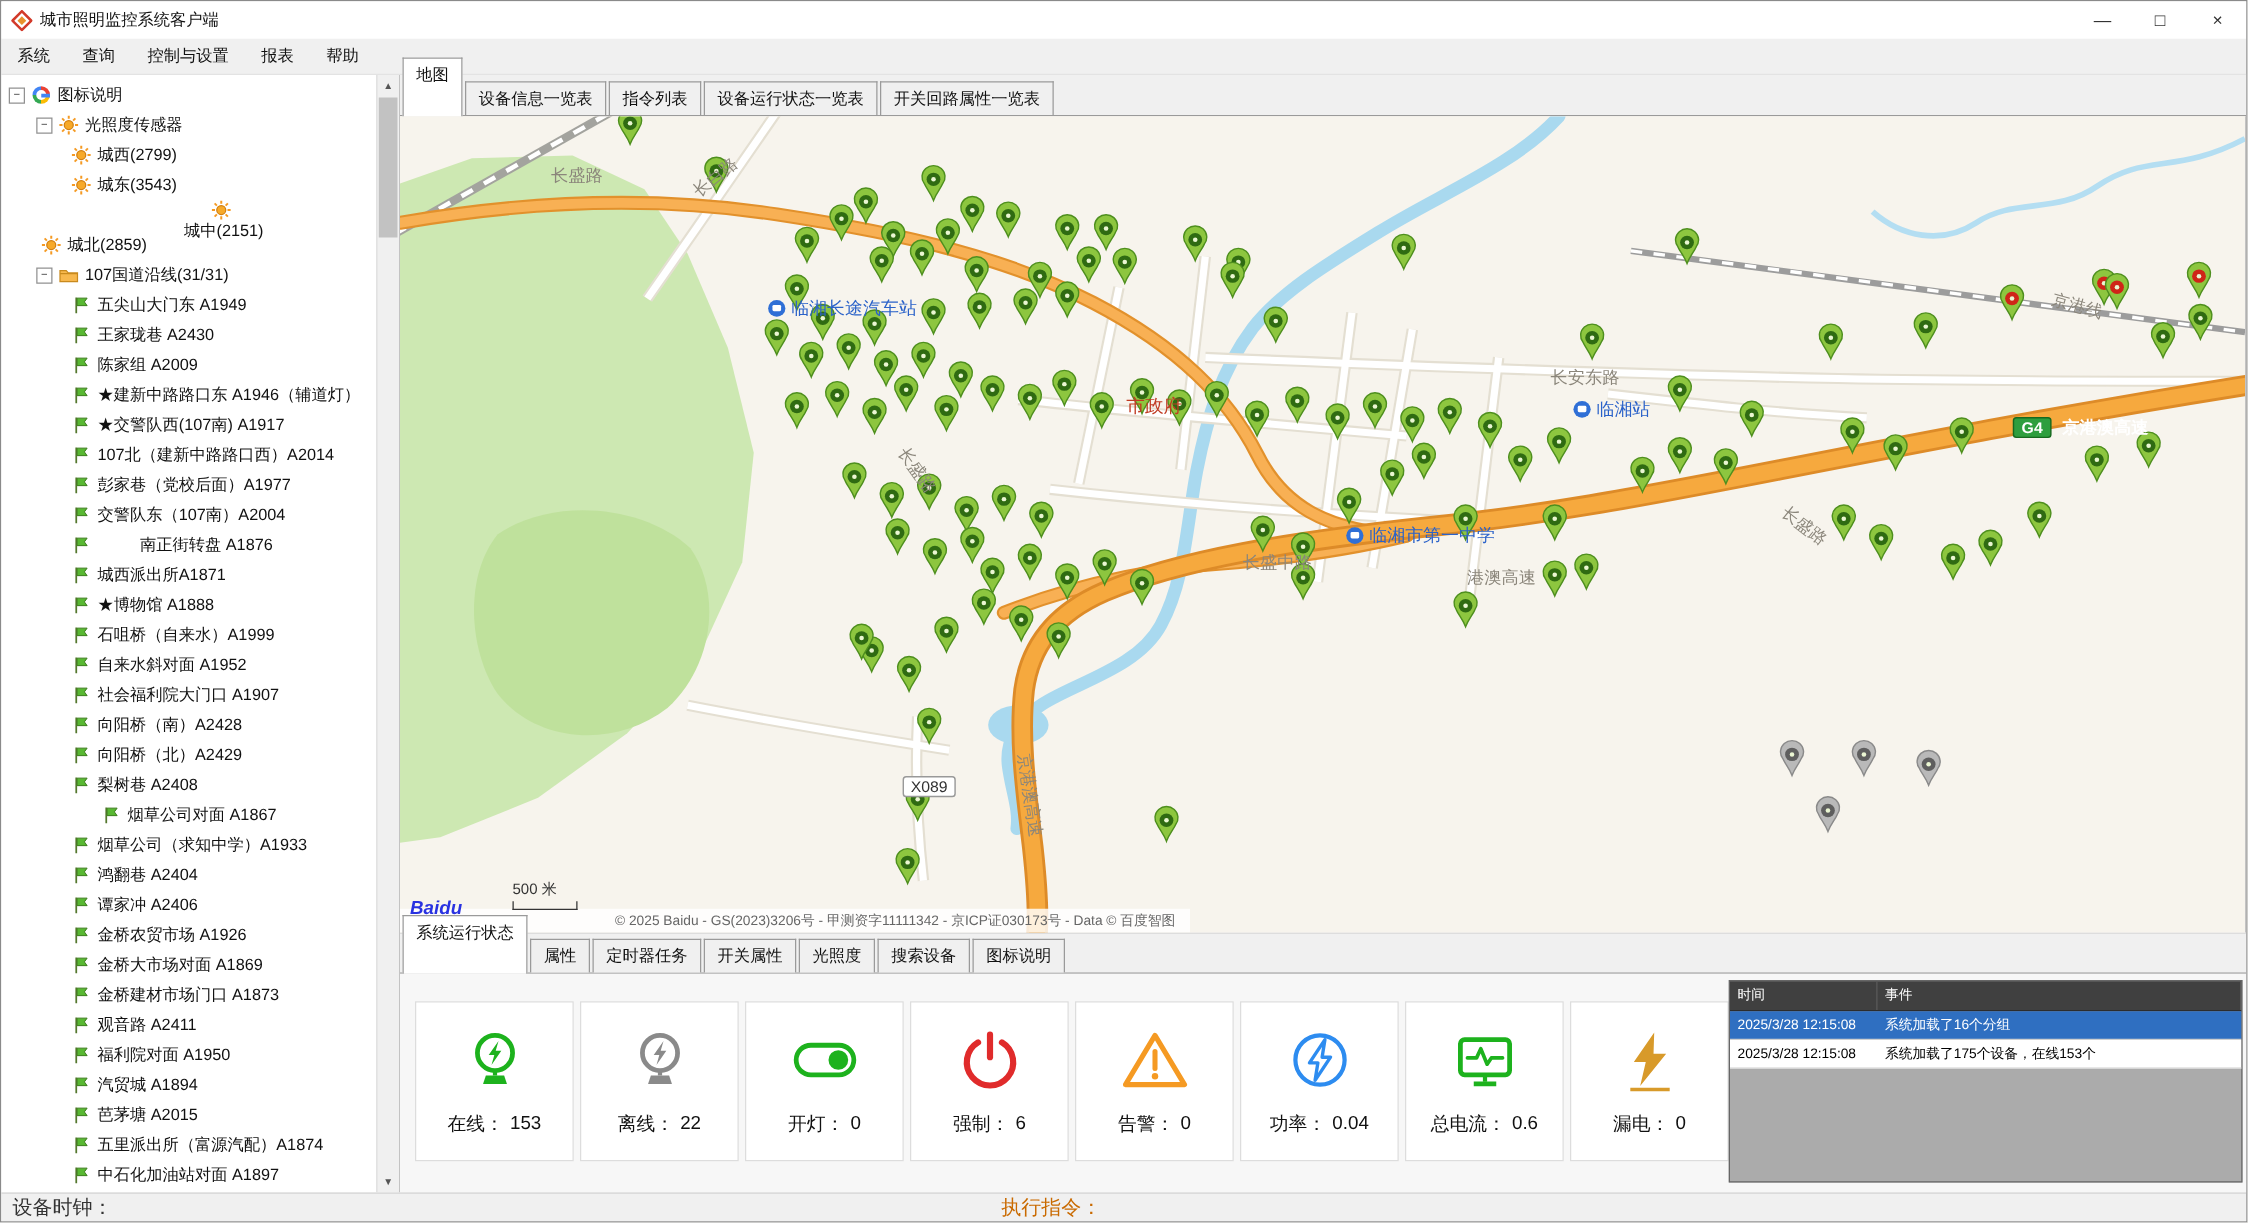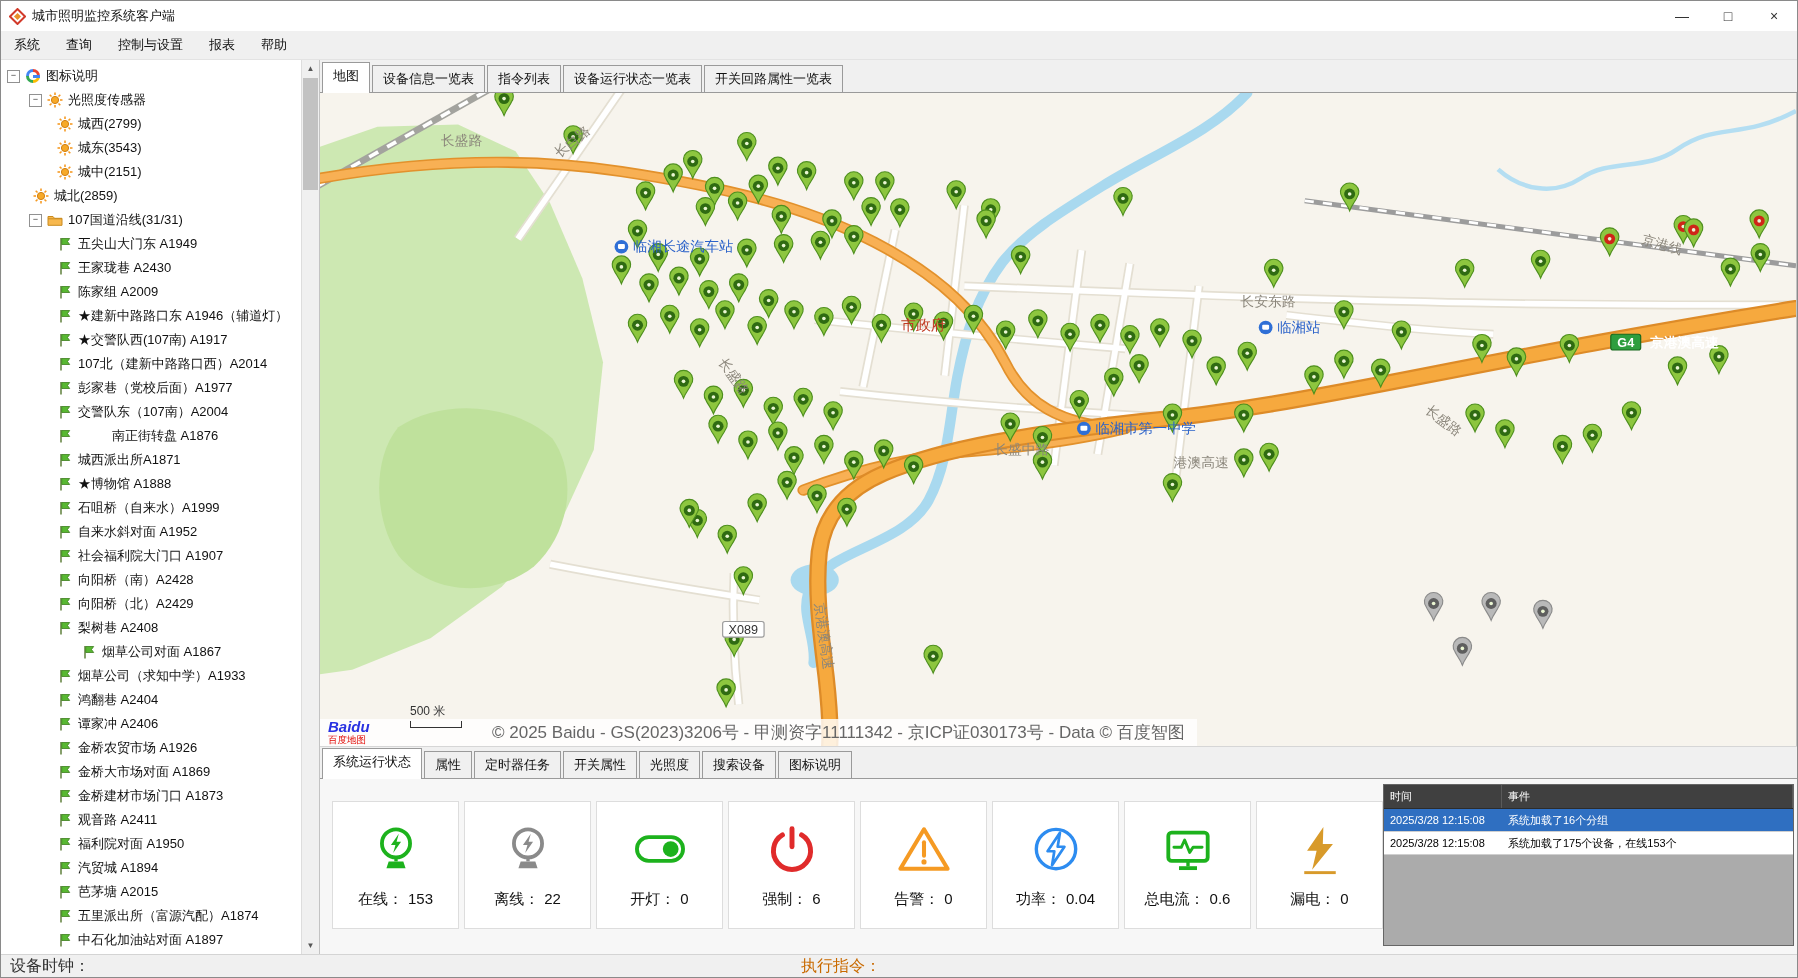--- a/index.html
+++ b/index.html
@@ -27,32 +27,32 @@
   .vscroll{position:absolute;right:0;top:0;bottom:0;width:17px;background:#f0f0f0;border-left:1px solid #ddd;}
   .varr{height:17px;font-size:8px;color:#555;text-align:center;line-height:17px;}
   .varr.down{position:absolute;bottom:0;left:0;right:0;}
   .vthumb{position:absolute;top:18px;left:1px;right:1px;height:112px;background:#c2c2c2;}
   
   .main{flex:1;display:flex;flex-direction:column;min-width:0;background:#f0f0f0;position:relative;}
   .tabs{display:flex;align-items:flex-end;background:#f0f0f0;padding:3px 0 0 2px;gap:2px;border-bottom:1px solid #9a9a9a;flex:none;}
   .map-tabs{height:29px;}
   .bottom-tabs{height:28px;border-top:1px solid #d6d6d6;}
   .tab{padding:4px 10px 4px 10px;font-size:13px;background:#f0f0f0;border:1px solid #9a9a9a;border-bottom:none;color:#111;}
-  .tab.active{background:#fff;position:relative;z-index:2;margin-bottom:-1px;padding-bottom:8px;}
+  .tab.active{background:#fff;position:relative;z-index:2;margin-bottom:-1px;padding-bottom:24px;}
   
   .map-area{flex:1;position:relative;background:#f7f4ed;border-right:1px solid #c3c3c3;min-height:0;overflow:hidden;}
   .map-area svg.geo{position:absolute;inset:0;width:100%;height:100%;}
   #mapSvg text{font-family:"Liberation Sans",sans-serif;}
   .ml-road{fill:#8b867b;font-size:12px;}
   .ml-road-hw{fill:#fff;font-size:12px;font-weight:bold;}
   .ml-poi{fill:#2b62c9;font-size:12.5px;}
   .ml-poi-red{fill:#c03b23;font-size:13px;}
   .ml-badge{fill:#fff;font-size:11px;font-weight:bold;text-anchor:middle;}
   .ml-badge-x{fill:#333;font-size:11px;text-anchor:middle;}
-  .attribution{position:absolute;left:0;bottom:0;background:rgba(255,255,255,.82);font-size:17px;color:#666;padding:2px 12px 2px 172px;white-space:nowrap;}
+  .attribution{position:absolute;left:0;bottom:0;background:rgba(255,255,255,.82);font-size:11px;color:#666;padding:2px 12px 2px 172px;white-space:nowrap;}
   .baidu-logo{position:absolute;left:8px;bottom:2px;line-height:1;}
   .logo-en{display:block;color:#2932e1;font-weight:bold;font-size:15px;font-style:italic;}
   .logo-cn{display:block;color:#e10601;font-size:9.5px;margin-top:1px;}
   .scalebar{position:absolute;left:90px;bottom:18px;font-size:12px;color:#333;}
   .scale-line{width:50px;height:6px;border-left:1.5px solid #333;border-right:1.5px solid #333;border-bottom:1.5px solid #333;margin-top:1px;}
   
   .bottom-panel{height:175px;flex:none;background:#f7f7f7;position:relative;}
   .cards{display:flex;gap:5px;padding:22px 0 0 12px;align-items:flex-start;}
   .card{width:127px;height:128px;background:#fff;border:1px solid #ddd;display:flex;flex-direction:column;align-items:center;justify-content:center;gap:10px;box-sizing:border-box;}
   .card svg{width:54px;height:54px;}
@@ -158,21 +158,21 @@
                   <line x1="2.7" y1="2.7" x2="4.5" y2="4.5"></line>
                   <line x1="11.5" y1="11.5" x2="13.3" y2="13.3"></line>
                   <line x1="2.7" y1="13.3" x2="4.5" y2="11.5"></line>
                   <line x1="11.5" y1="4.5" x2="13.3" y2="2.7"></line>
                 </g>
                 <circle cx="8" cy="8" r="3.6" fill="#f7a928" stroke="#d07f12"></circle>
               </svg>
             </span>
             <span>城东(3543)</span>
           </div>
-          <div class="trow" style="padding-left: 56px;">
+          <div class="trow" style="padding-left: 56px; flex-direction: column;">
             <span class="ticon">
               <svg viewBox="0 0 16 16">
                 <g stroke="#f59a23" stroke-width="1.6">
                   <line x1="8" y1="0.5" x2="8" y2="3"></line>
                   <line x1="8" y1="13" x2="8" y2="15.5"></line>
                   <line x1="0.5" y1="8" x2="3" y2="8"></line>
                   <line x1="13" y1="8" x2="15.5" y2="8"></line>
                   <line x1="2.7" y1="2.7" x2="4.5" y2="4.5"></line>
                   <line x1="11.5" y1="11.5" x2="13.3" y2="13.3"></line>
                   <line x1="2.7" y1="13.3" x2="4.5" y2="11.5"></line>

